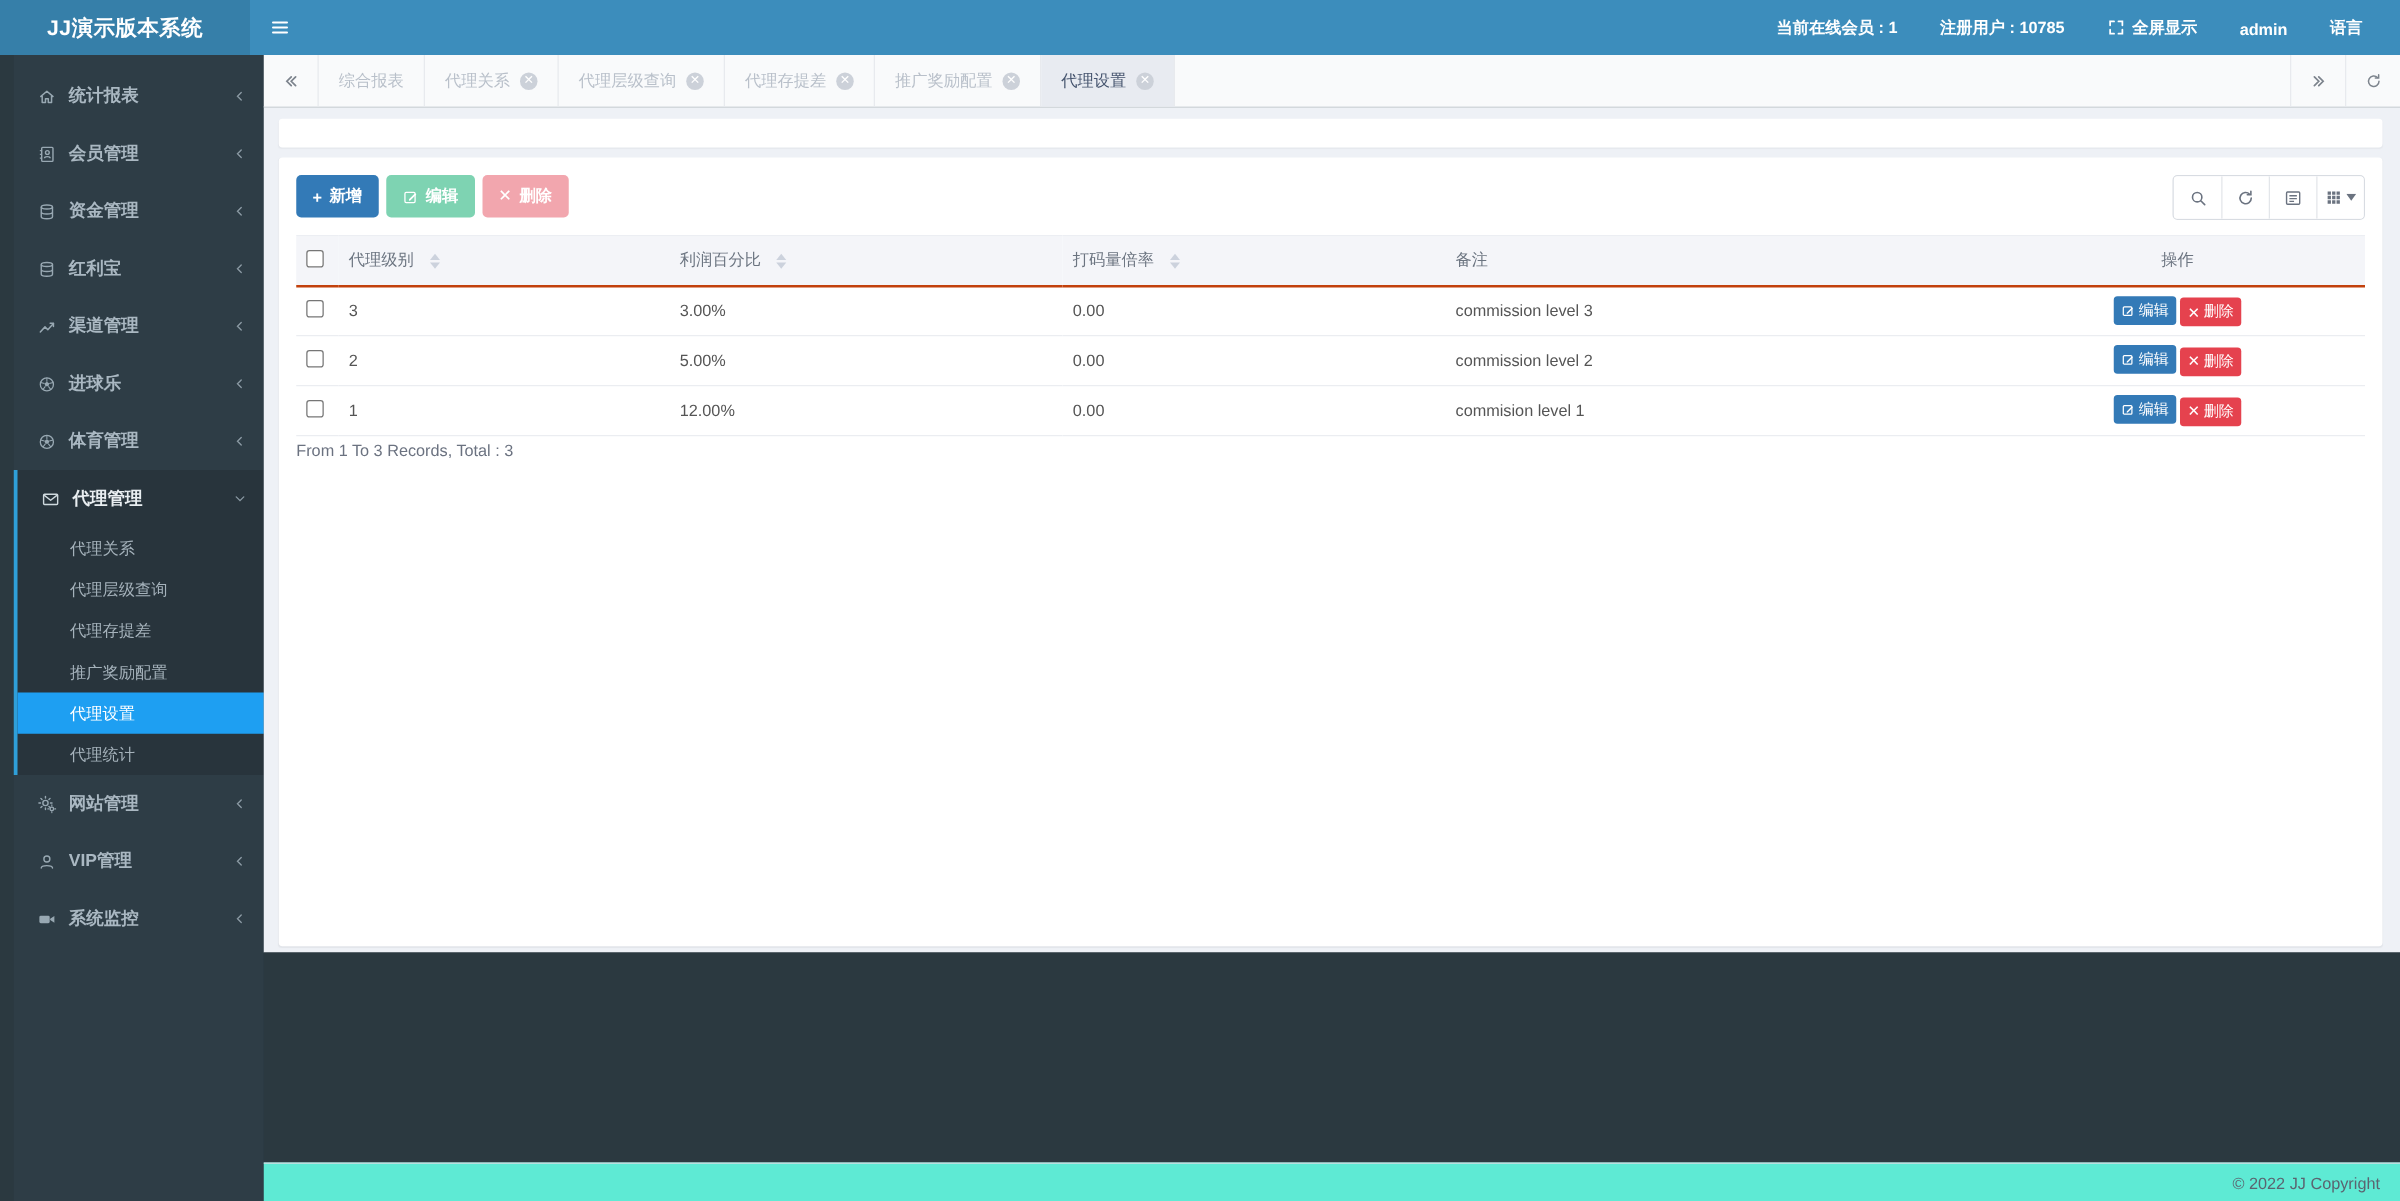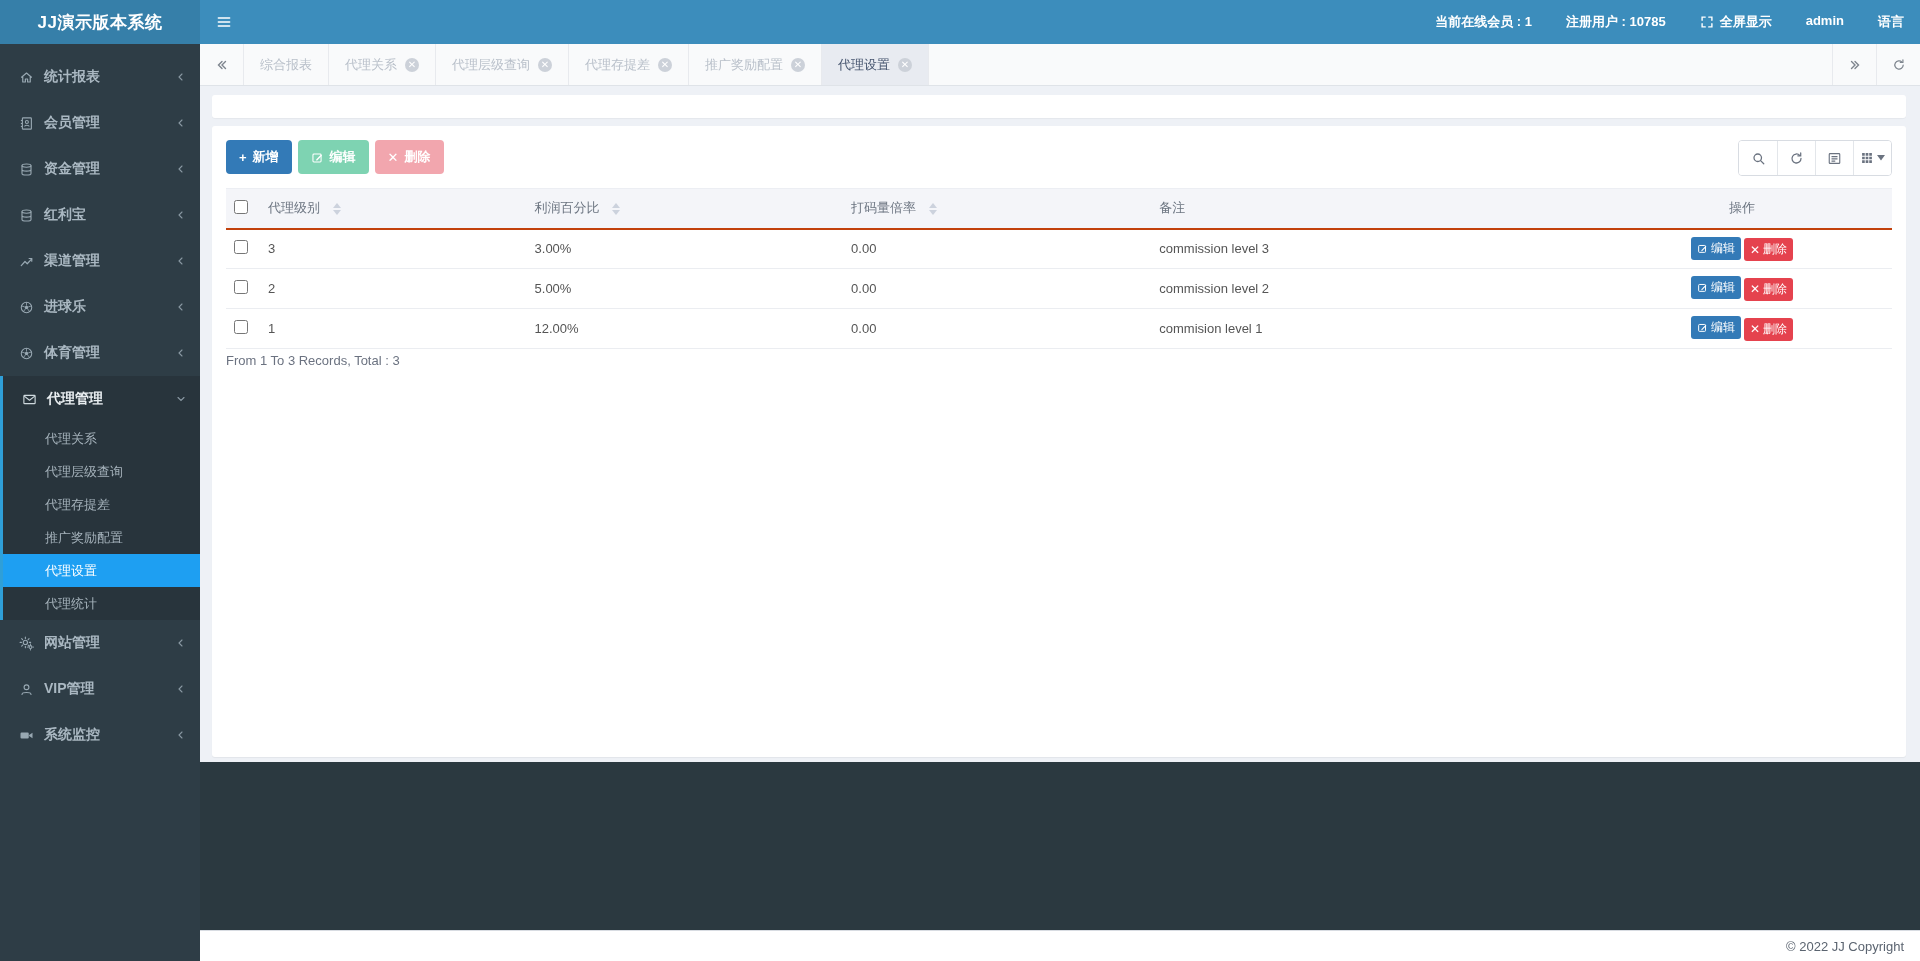--- a/index.html
+++ b/index.html
@@ -14,29 +14,29 @@
 
   
   .topbar { height:44px; display:flex; }
   .brand {
     width:200px; background:#367fa9; color:#fff;
     font-size:17px; font-weight:600; letter-spacing:.5px;
     display:flex; align-items:center; justify-content:center;
   }
   .navbar { flex:1; background:#3c8dbc; display:flex; align-items:center; color:#fff; }
   .menu-toggle { width:48px; height:44px; display:flex; align-items:center; justify-content:center; cursor:pointer; }
-  .nav-right { margin-left:auto; display:flex; align-items:flex-start; gap:34px; padding-right:16px; font-size:13px; font-weight:700; }
+  .nav-right { margin-left:auto; display:flex; align-items:flex-end; gap:34px; padding-right:30px; font-size:13px; font-weight:700; }
   .nav-item { display:flex; align-items:center; gap:6px; white-space:nowrap; }
   .nav-item.click { cursor:pointer; }
 
   
   .layout { display:flex; height:917px; }
 
   
-  .sidebar { width:200px; background:#2e3d46; padding-top:10px; flex:none; }
+  .sidebar { width:200px; background:#2e3d46; padding-top:10px; flex:none;margin-left:11px; }
   .side-item {
     height:46px; display:flex; align-items:center;
     padding:0 14px 0 18px; color:#aab8c2; font-size:14px; cursor:pointer;
   }
   .side-item .ico { width:17px; margin-right:9px; display:flex; justify-content:center; color:#98a8b2; }
   .side-item .lbl { font-weight:600; }
   .side-item .chev { margin-left:auto; color:#8a99a3; }
   .side-group { background:#28343c; border-left:3px solid #2f9fd8; }
   .side-group .side-item { color:#e9eef1; }
   .side-group .side-item .ico { color:#cfd9de; }
@@ -110,21 +110,21 @@
   .row-btn {
     display:inline-flex; align-items:center; gap:3px; height:23px; padding:0 6px;
     border:none; border-radius:3px; color:#fff; font-size:12px; cursor:pointer; font-family:inherit;
   }
   .row-edit { background:#337ab7; margin-right:3px; }
   .row-del { background:#e5424e; }
   .summary { margin-top:4px; font-size:13px; color:#6b7280; }
 
   .dark-gap { flex:1; background:#2b3940; }
   .footer {
-    height:31px; background:#ffffff; border-top:1px solid #d8dce2;
+    height:31px; background:#5eead4; border-top:1px solid #d8dce2;
     display:flex; align-items:center; justify-content:flex-end;
     padding-right:16px; font-size:13px; color:#5b6470;
   }
 </style>
 </head>
 <body>
 
 <header class="topbar">
   <div class="brand">JJ演示版本系统</div>
   <div class="navbar">

